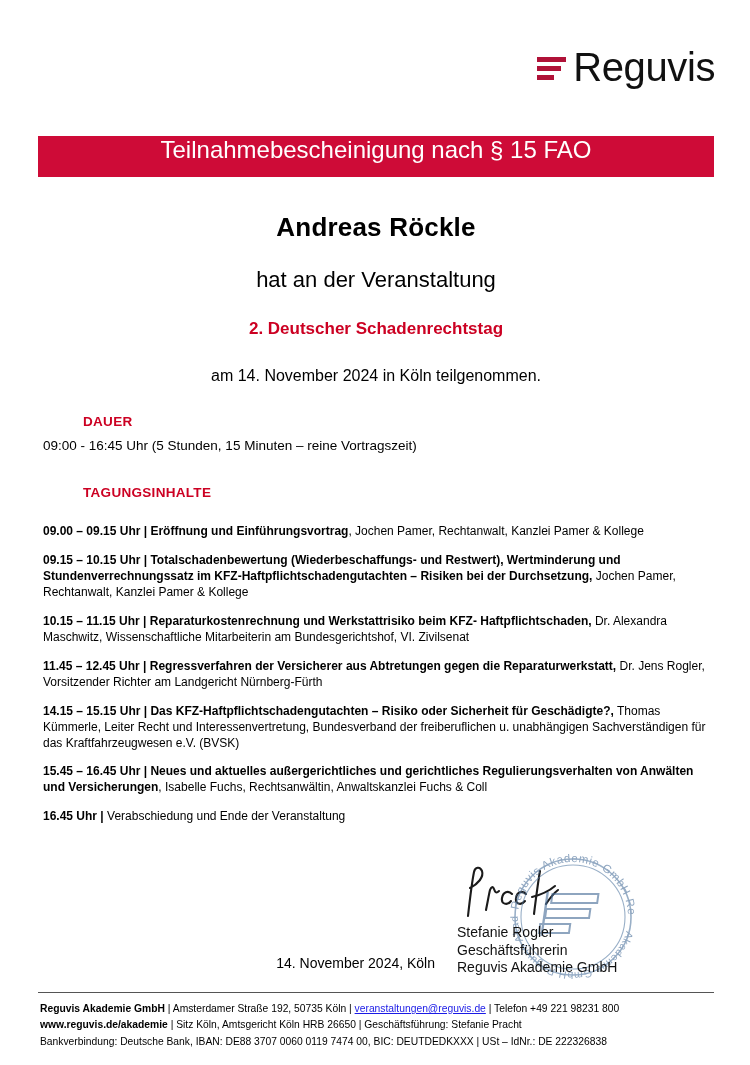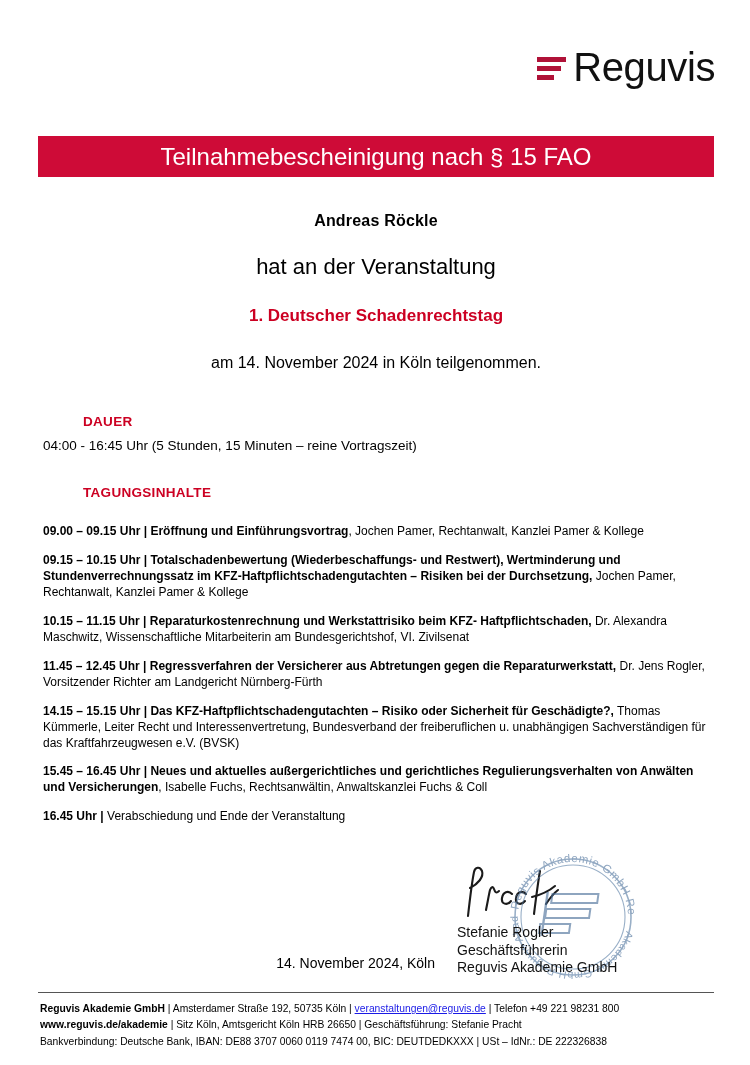--- a/index.html
+++ b/index.html
@@ -42,28 +42,27 @@
   }
 
   
   .banner {
     position: absolute;
     left: 38px; top: 136px;
     width: 676px; height: 41px;
     background: #ce0b37;
     color: #ffffff;
     display: flex;
-    align-items: center;
     justify-content: center;
     font-size: 24px;
   }
 
   
   .intro { position: absolute; left: 38px; top: 212px; width: 676px; text-align: center; }
-  .attendee-name { font-size: 16px; font-weight: bold; letter-spacing: 0.2px; }
+  .attendee-name { font-size: 26px; font-weight: bold; letter-spacing: 0.2px; }
   .intro-line { font-size: 22px; margin-top: 24px; }
   .event-title { font-size: 17px; font-weight: bold; color: #cc0022; margin-top: 26px; }
   .event-when { font-size: 16px; margin-top: 28px; }
 
   
   .section-head {
     color: #cc0022;
     font-weight: bold;
     font-size: 13.5px;
     letter-spacing: 0.3px;
@@ -122,27 +121,27 @@
     <span class="logo-word">Reguvis</span>
   </div>
 
   <div class="banner">
     <span>Teilnahmebescheinigung nach § 15 FAO</span>
   </div>
 
   <div class="intro">
     <div class="attendee-name">Andreas Röckle</div>
     <div class="intro-line">hat an der Veranstaltung</div>
-    <div class="event-title">1. Deutscher Schadenrechtstag</div>
+    <div class="event-title">2. Deutscher Schadenrechtstag</div>
     <div class="event-when">am 14. November 2024 in Köln teilgenommen.</div>
   </div>
 
   <div class="dauer-block">
     <div class="section-head">DAUER</div>
-    <div class="dauer-value">04:00 - 16:45 Uhr (5 Stunden, 15 Minuten – reine Vortragszeit)</div>
+    <div class="dauer-value">09:00 - 16:45 Uhr (5 Stunden, 15 Minuten – reine Vortragszeit)</div>
   </div>
 
   <div class="agenda-block">
     <div class="section-head">TAGUNGSINHALTE</div>
     <div class="agenda-list" id="agenda-list">
         <div class="agenda-item"><b>09.00 – 09.15 Uhr | Eröffnung und Einführungsvortrag</b><span>, Jochen Pamer, Rechtanwalt, Kanzlei Pamer &amp; Kollege</span></div>
         <div class="agenda-item"><b>09.15 – 10.15 Uhr | Totalschadenbewertung (Wiederbeschaffungs- und Restwert), Wertminderung und Stundenverrechnungssatz im KFZ-Haftpflichtschadengutachten – Risiken bei der Durchsetzung,</b><span> Jochen Pamer, Rechtanwalt, Kanzlei Pamer &amp; Kollege</span></div>
         <div class="agenda-item"><b>10.15 – 11.15 Uhr | Reparaturkostenrechnung und Werkstattrisiko beim KFZ- Haftpflichtschaden,</b><span> Dr. Alexandra Maschwitz, Wissenschaftliche Mitarbeiterin am Bundesgerichtshof, VI. Zivilsenat</span></div>
         <div class="agenda-item"><b>11.45 – 12.45 Uhr | Regressverfahren der Versicherer aus Abtretungen gegen die Reparaturwerkstatt,</b><span> Dr. Jens Rogler, Vorsitzender Richter am Landgericht Nürnberg-Fürth</span></div>
         <div class="agenda-item"><b>14.15 – 15.15 Uhr | Das KFZ-Haftpflichtschadengutachten – Risiko oder Sicherheit für Geschädigte?,</b><span> Thomas Kümmerle, Leiter Recht und Interessenvertretung, Bundesverband der freiberuflichen u. unabhängigen Sachverständigen für das Kraftfahrzeugwesen e.V. (BVSK)</span></div>

